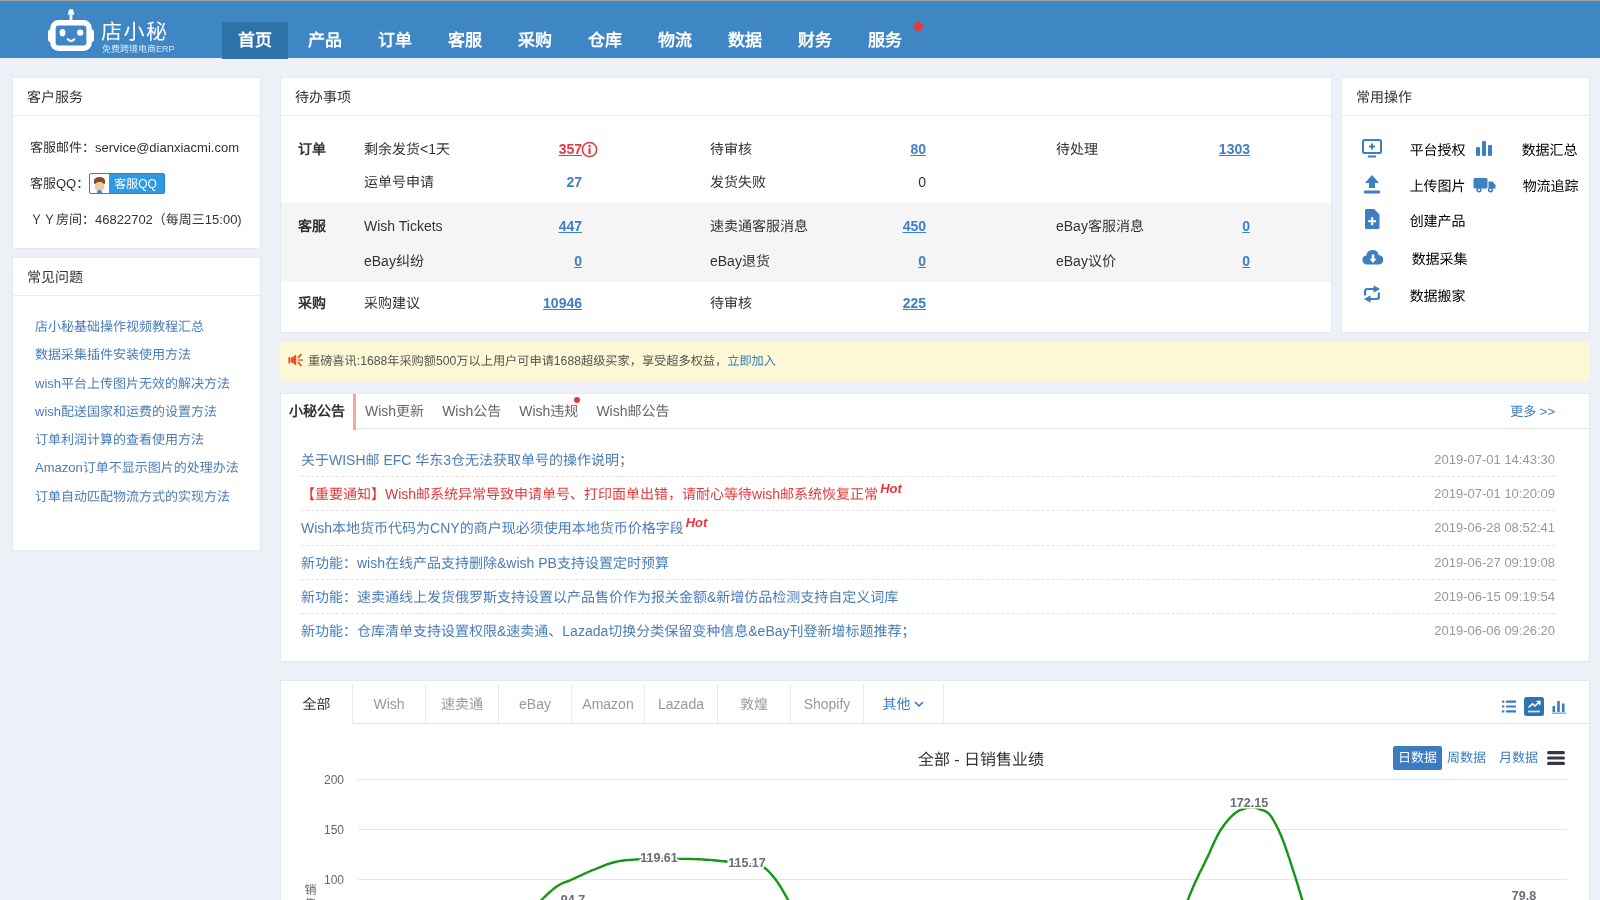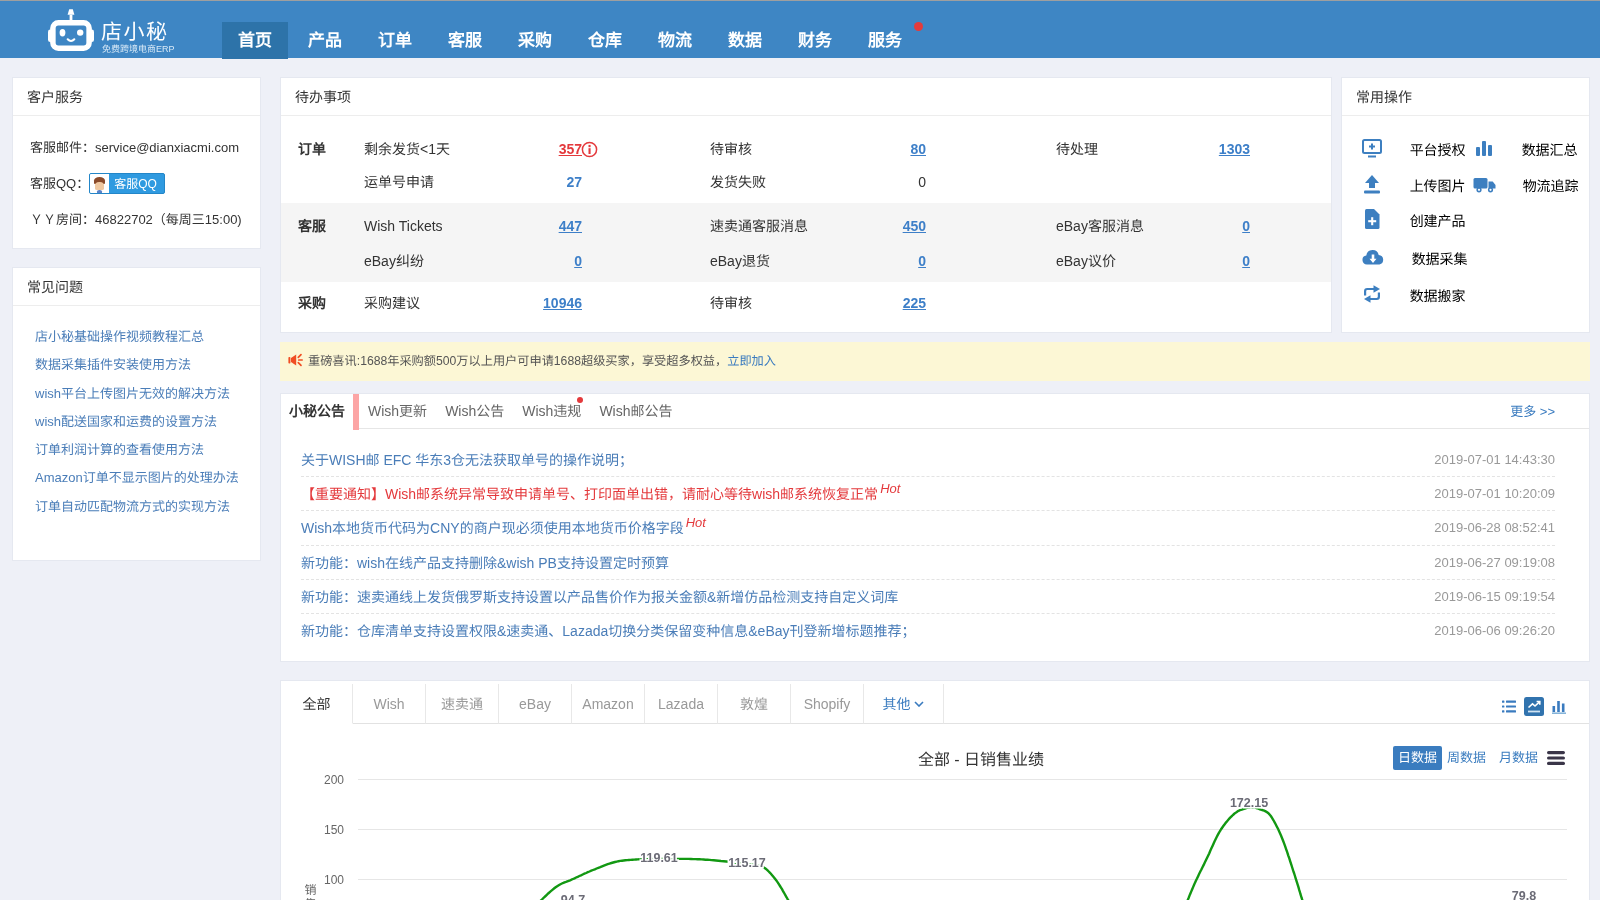--- a/index.html
+++ b/index.html
@@ -19,21 +19,21 @@
 .card{position:absolute;background:#fff;border:1px solid #e5e8f0}
 .card h3{height:38px;line-height:38px;padding-left:14px;font-size:14px;font-weight:normal;color:#333;border-bottom:1px solid #ededed}
 
 #svc{left:12px;top:77px;width:249px;height:172px}
 #svc .row{padding-left:17px;color:#333;font-size:13px}
 #qqbtn{display:inline-block;vertical-align:middle;margin-top:-2px;height:21px;line-height:21px;background:#2f9ae0;border:1px solid #2386c8;border-radius:2px;overflow:hidden;white-space:nowrap}
 #qqicon{display:inline-block;vertical-align:top;width:19px;height:19px;background:#fff;position:relative}
 #qqicon::before{content:"";position:absolute;left:4px;top:3px;width:11px;height:7px;border-radius:50% 50% 10% 10%;background:#8a4a2a}
 #qqicon::after{content:"";position:absolute;left:5px;top:8px;width:9px;height:8px;border-radius:45% 45% 20% 20%;background:#f0c8a0;box-shadow:0 6px 0 -2px #5a82c8}
 #qqtxt{display:inline-block;vertical-align:top;color:#fff;font-size:12px;padding:0 7px 0 5px}
-#faq{left:12px;top:267px;width:249px;height:294px}
+#faq{left:12px;top:257px;width:249px;height:294px}
 #faq a{display:block;height:28.3px;line-height:28.3px;padding-left:22px;color:#4a7db8;font-size:13px;overflow:hidden;white-space:nowrap}
 
 #todo{left:280px;top:77px;width:1052px;height:256px}
 #todo .tgroup.gray{background:#f5f5f5}
 #todo .trow{height:33px;line-height:33px;white-space:nowrap;font-size:0}
 #todo .trow>span{display:inline-block;vertical-align:top;font-size:14px}
 #todo .tg{width:83px;padding-left:17px;font-weight:bold;color:#333}
 #todo .tunit{position:relative}
 #todo .u1{width:218px}
 #todo .u2{width:216px}
@@ -52,31 +52,31 @@
 #ops .oprow{position:absolute;left:0;width:249px;height:24px}
 #ops .opit{position:absolute;top:0;height:24px;white-space:nowrap}
 #ops .opit svg{vertical-align:middle;margin-top:-2px}
 #ops .opit i{font-style:normal;color:#000000;font-size:14px;margin-left:23px;vertical-align:middle}
 
 #notice{position:absolute;left:280px;top:342px;width:1310px;height:39px;background:#fcf7d5;line-height:39px;font-size:12.2px;color:#555}
 
 #ann{left:280px;top:393px;width:1310px;height:269px}
 #ann .tabbar{height:35px;border-bottom:1px solid #e6e6e6;position:relative}
 #ann .tab{display:inline-block;height:35px;line-height:34px;padding:0 9px;font-size:14px;color:#666;vertical-align:top}
-#ann .tab.on{font-weight:bold;color:#333;border-right:6px solid #fca5a5;margin-bottom:-1px;height:36px;background:#fff;padding:0 8px}
+#ann .tab.on{font-weight:bold;color:#333;border-right:3px solid #fca5a5;margin-bottom:-1px;height:36px;background:#fff;padding:0 8px}
 #ann .rdot{position:absolute;right:7px;top:3px;width:6px;height:6px;border-radius:50%;background:#e4393c}
 #ann .more{position:absolute;right:34px;top:0;line-height:35px;color:#3a7bbf;font-size:13px}
 #ann .alist{list-style:none;padding:14px 34px 0 20px}
 #ann .alist li{height:34.2px;line-height:34.2px;border-bottom:1px dashed #e3e3e3;position:relative;white-space:nowrap;overflow:visible}
 #ann .alist li:last-child{border-bottom:none}
 #ann .alist a{font-size:14px}
 #ann .alist .blue{color:#4a7db8}
 #ann .alist .redt{color:#e4393c}
 #ann .alist .tm{position:absolute;right:0;top:0;color:#999;font-size:13px}
-#ann .hot{font-style:italic;font-weight:normal;color:#e4393c;font-size:13px;position:relative;top:-6px;margin-left:2px}
+#ann .hot{font-style:italic;font-weight:bold;color:#e4393c;font-size:13px;position:relative;top:-6px;margin-left:2px}
 
 #chart{left:280px;top:680px;width:1310px;height:420px}
 #chart .ctabs{height:43px;border-bottom:1px solid #e2e2e2;position:relative;padding-top:3px}
 #chart .ctab{display:inline-block;width:73px;height:40px;line-height:40px;text-align:center;font-size:14px;color:#999;border-right:1px solid #e8e8e8;border-bottom:1px solid #e2e2e2;background:#fff;vertical-align:top}
 #chart .ctab.on{background:#fff;color:#333;width:72px;border-bottom:1px solid #fff}
 #chart .ctab.oth{width:80px;color:#3a7bbf}
 #chart .cicons{position:absolute;right:23px;top:16px}
 #chart .cicons svg{vertical-align:middle}
 #chart .ctitle{position:absolute;left:350px;top:65px;width:700px;text-align:center;font-size:16px;color:#333}
 #chart .dbtn{position:absolute;top:65px;height:24px;line-height:24px;font-size:13px;color:#3a7cbf}

